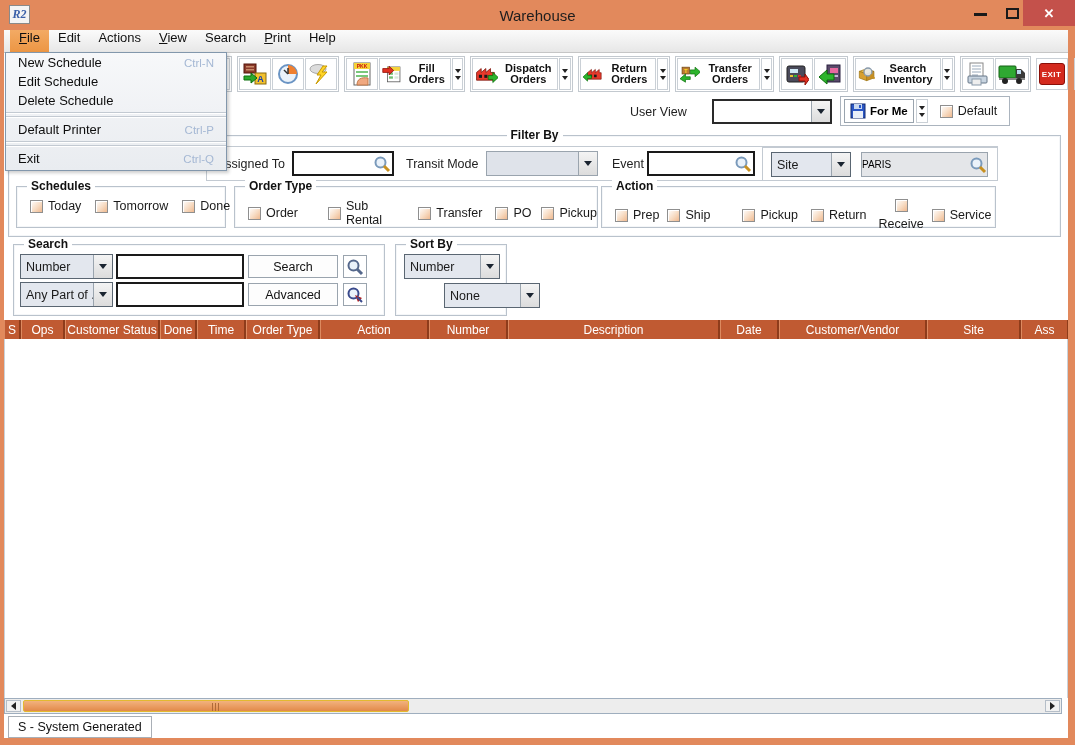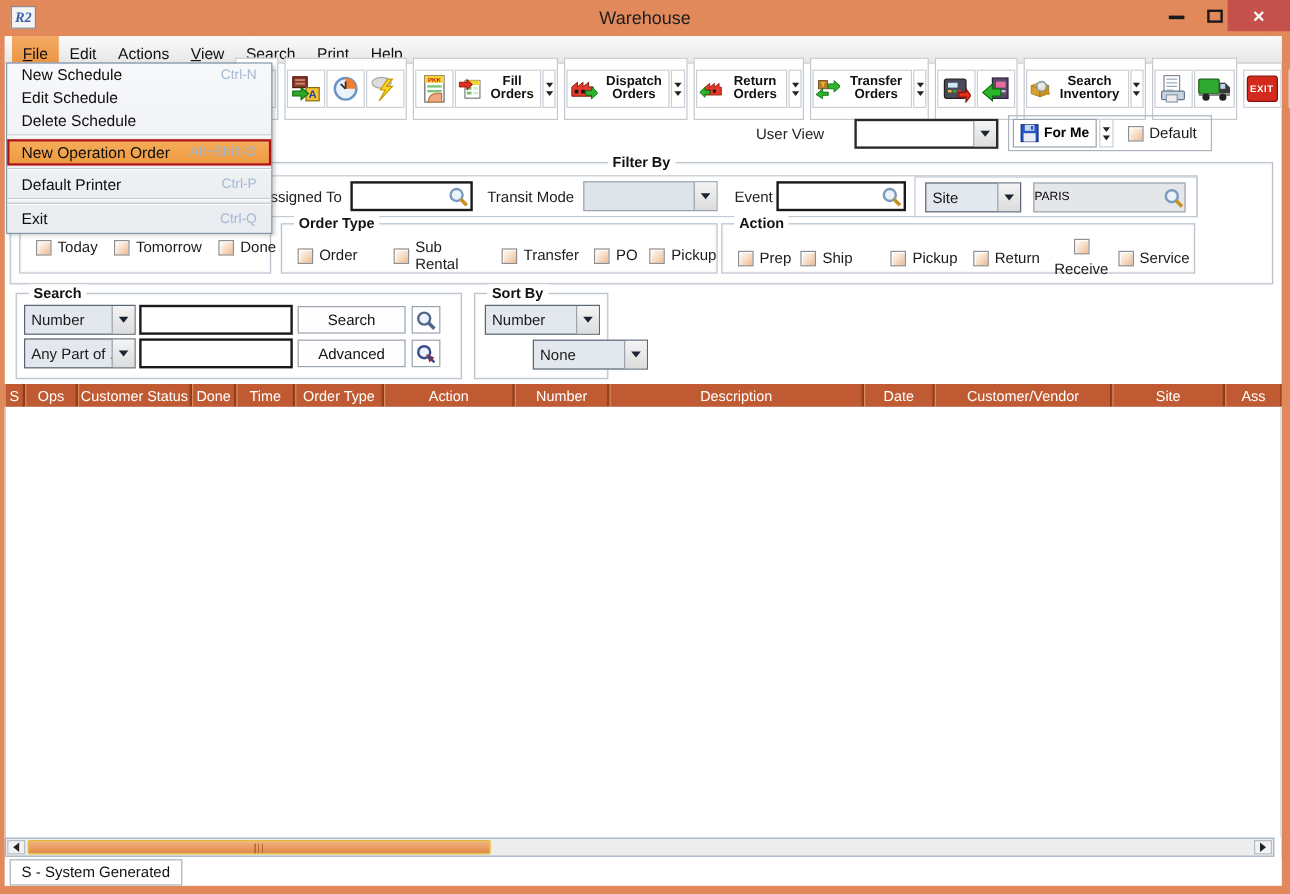--- a/index.html
+++ b/index.html
@@ -17,28 +17,28 @@
   .win-close { position:absolute; right:0; top:0; width:52px; height:26px; background:#C4514B;
                color:#FFF; font-size:13px; font-weight:bold; display:flex; align-items:center; justify-content:center; cursor:pointer; }
 
   
   .app { position:absolute; left:4px; top:30px; width:1064px; height:708px; background:#FFF; }
 
   
   .menubar { position:absolute; left:0; top:0; width:100%; height:23px;
              background:linear-gradient(#FBFBFB,#E7E7E7); border-bottom:1px solid #C6C6C6;
              display:flex; align-items:stretch; padding-left:6px; font-size:13px; color:#101010; }
-  .mi { display:flex; align-items:flex-end; padding:0 9px; cursor:pointer; }
+  .mi { display:flex; align-items:flex-start; padding:0 9px; cursor:pointer; }
   .mi.sel { background:linear-gradient(#F3AA64,#EC9644); }
   .ul { text-decoration:underline; }
 
   
   .toolbar { position:absolute; left:192px; top:25px; right:2px; height:38px;
              display:flex; align-items:center; gap:5px; }
-  .tgroup { border:1px solid #C3C9CF; background:#FFF; height:52px; display:flex; align-items:center; padding:1px; gap:1px; }
+  .tgroup { border:1px solid #C3C9CF; background:#FFF; height:36px; display:flex; align-items:center; padding:1px; gap:1px; }
   .tbtn { border:1px solid #CAD0D6; background:#FFF; height:32px; min-width:32px;
           display:flex; align-items:center; justify-content:center; gap:3px; padding:0 2px; cursor:pointer; }
   .tlabel { font-size:11px; font-weight:bold; line-height:11px; text-align:center; color:#111; }
   .w44{max-width:46px;} .w52{max-width:54px;} .w58{max-width:60px;}
   .spin { border:1px solid #CAD0D6; background:#FFF; width:12px; height:32px; display:flex; flex-direction:column;
           align-items:center; justify-content:center; gap:3px; cursor:pointer; }
   .tri { width:0; height:0; border-left:3px solid transparent; border-right:3px solid transparent; border-top:4px solid #222; }
   .tb-right { margin-left:auto; display:flex; gap:6px; margin-right:2px; }
   .exit-face { width:26px; height:22px; background:#D42A1E; border:1px solid #8A0F08; border-radius:3px;
                color:#FFF; font-size:8px; font-weight:bold; letter-spacing:.5px;
@@ -609,24 +609,20 @@
     </div>
     <div class="fmi">
       <span>Edit Schedule</span>
       <span class="sc"></span>
     </div>
     <div class="fmi">
       <span>Delete Schedule</span>
       <span class="sc"></span>
     </div>
     <div class="msep"></div>
-    <div class="fmi hl">
-      <span>New Operation Order</span>
-      <span class="sc">Alt+Shift-O</span>
-    </div>
     <div class="msep"></div>
     <div class="fmi">
       <span>Default Printer</span>
       <span class="sc">Ctrl-P</span>
     </div>
     <div class="msep"></div>
     <div class="msep"></div>
     <div class="fmi">
       <span>Exit</span>
       <span class="sc">Ctrl-Q</span>

